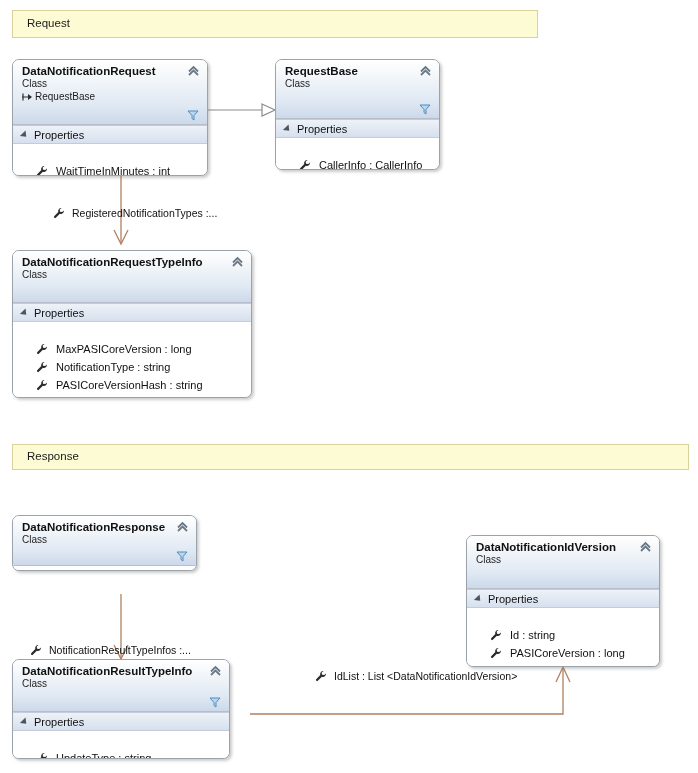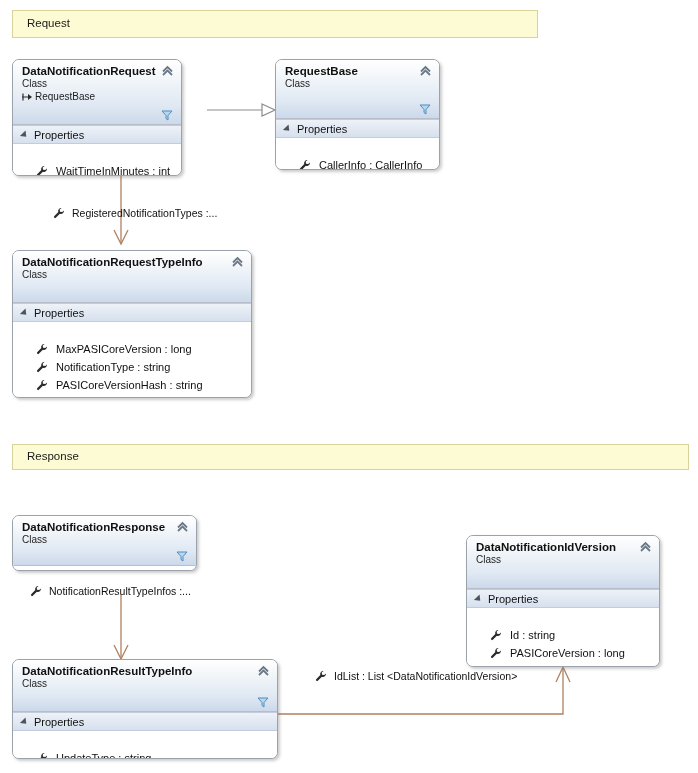--- a/index.html
+++ b/index.html
@@ -179,21 +179,21 @@
   </svg>
 
   <div class="band" style="left:12px; top:10px; width:526px; height:28px;">
     <span>Request</span>
   </div>
 
   <div class="band" style="left:12px; top:444px; width:677px; height:26px;">
     <span>Response</span>
   </div>
 
-  <div class="clsbox" style="left:12px; top:59px; width:170px; height:117px;">
+  <div class="clsbox" style="left:12px; top:59px; width:196px; height:117px;">
     <div class="cls-head" style="height:65px;">
       <div class="cls-name">DataNotificationRequest</div>
       <div class="cls-stereo">Class</div>
       <div class="cls-base">
         <svg width="10" height="9">
           <line x1="0" y1="5" x2="8" y2="5" stroke="#2c2c2c" stroke-width="1.2"></line>
           <line x1="1" y1="1.5" x2="1" y2="8.5" stroke="#2c2c2c" stroke-width="1.2"></line>
           <polygon points="6,2 10,5 6,8" fill="#2c2c2c"></polygon>
         </svg>
         <span>RequestBase</span>
@@ -296,21 +296,21 @@
         <polyline points="2,6.5 6.5,2 11,6.5" fill="none" stroke="#6a7886" stroke-width="1.8"></polyline>
         <polyline points="2,10 6.5,5.5 11,10" fill="none" stroke="#6a7886" stroke-width="1.8"></polyline>
       </svg>
       <svg class="icon-filter" viewBox="0 0 12 12">
         <polygon points="1,2 11,2 7,6.5 7,11 5,9.5 5,6.5" fill="#b9d6ee" stroke="#4f8ec0" stroke-width="1"></polygon>
       </svg>
     </div>
     <div class="emptybody"></div>
   </div>
 
-  <div class="lbl" style="left:30px; top:585px;">
+  <div class="lbl" style="left:30px; top:644px;">
     <svg class="wrench" viewBox="0 0 12 12">
       <path d="M8.6 1.1a3 3 0 0 0-3.3 4L1.2 9.2a1 1 0 0 0 0 1.4l.2.2a1 1 0 0 0 1.4 0l4.1-4.1a3 3 0 0 0 4-3.3L9.3 5 7 4.7 6.7 2.4z" fill="#2b2b2b"></path>
     </svg>
     <span>NotificationResultTypeInfos  :...</span>
   </div>
 
   <div class="clsbox" style="left:466px; top:535px; width:194px; height:132px;">
     <div class="cls-head" style="height:53px;">
       <div class="cls-name">DataNotificationIdVersion</div>
       <div class="cls-stereo">Class</div>
@@ -332,21 +332,21 @@
       </div>
       <div class="member">
         <svg class="wrench" viewBox="0 0 12 12">
           <path d="M8.6 1.1a3 3 0 0 0-3.3 4L1.2 9.2a1 1 0 0 0 0 1.4l.2.2a1 1 0 0 0 1.4 0l4.1-4.1a3 3 0 0 0 4-3.3L9.3 5 7 4.7 6.7 2.4z" fill="#2b2b2b"></path>
         </svg>
         <span>PASICoreVersion : long</span>
       </div>
     </div>
   </div>
 
-  <div class="clsbox" style="left:12px; top:659px; width:266px; height:100px;">
+  <div class="clsbox" style="left:12px; top:659px; width:218px; height:100px;">
     <div class="cls-head" style="height:52px;">
       <div class="cls-name">DataNotificationResultTypeInfo</div>
       <div class="cls-stereo">Class</div>
       <svg class="icon-collapse" viewBox="0 0 13 12">
         <polyline points="2,6.5 6.5,2 11,6.5" fill="none" stroke="#6a7886" stroke-width="1.8"></polyline>
         <polyline points="2,10 6.5,5.5 11,10" fill="none" stroke="#6a7886" stroke-width="1.8"></polyline>
       </svg>
       <svg class="icon-filter" viewBox="0 0 12 12">
         <polygon points="1,2 11,2 7,6.5 7,11 5,9.5 5,6.5" fill="#b9d6ee" stroke="#4f8ec0" stroke-width="1"></polygon>
       </svg>

